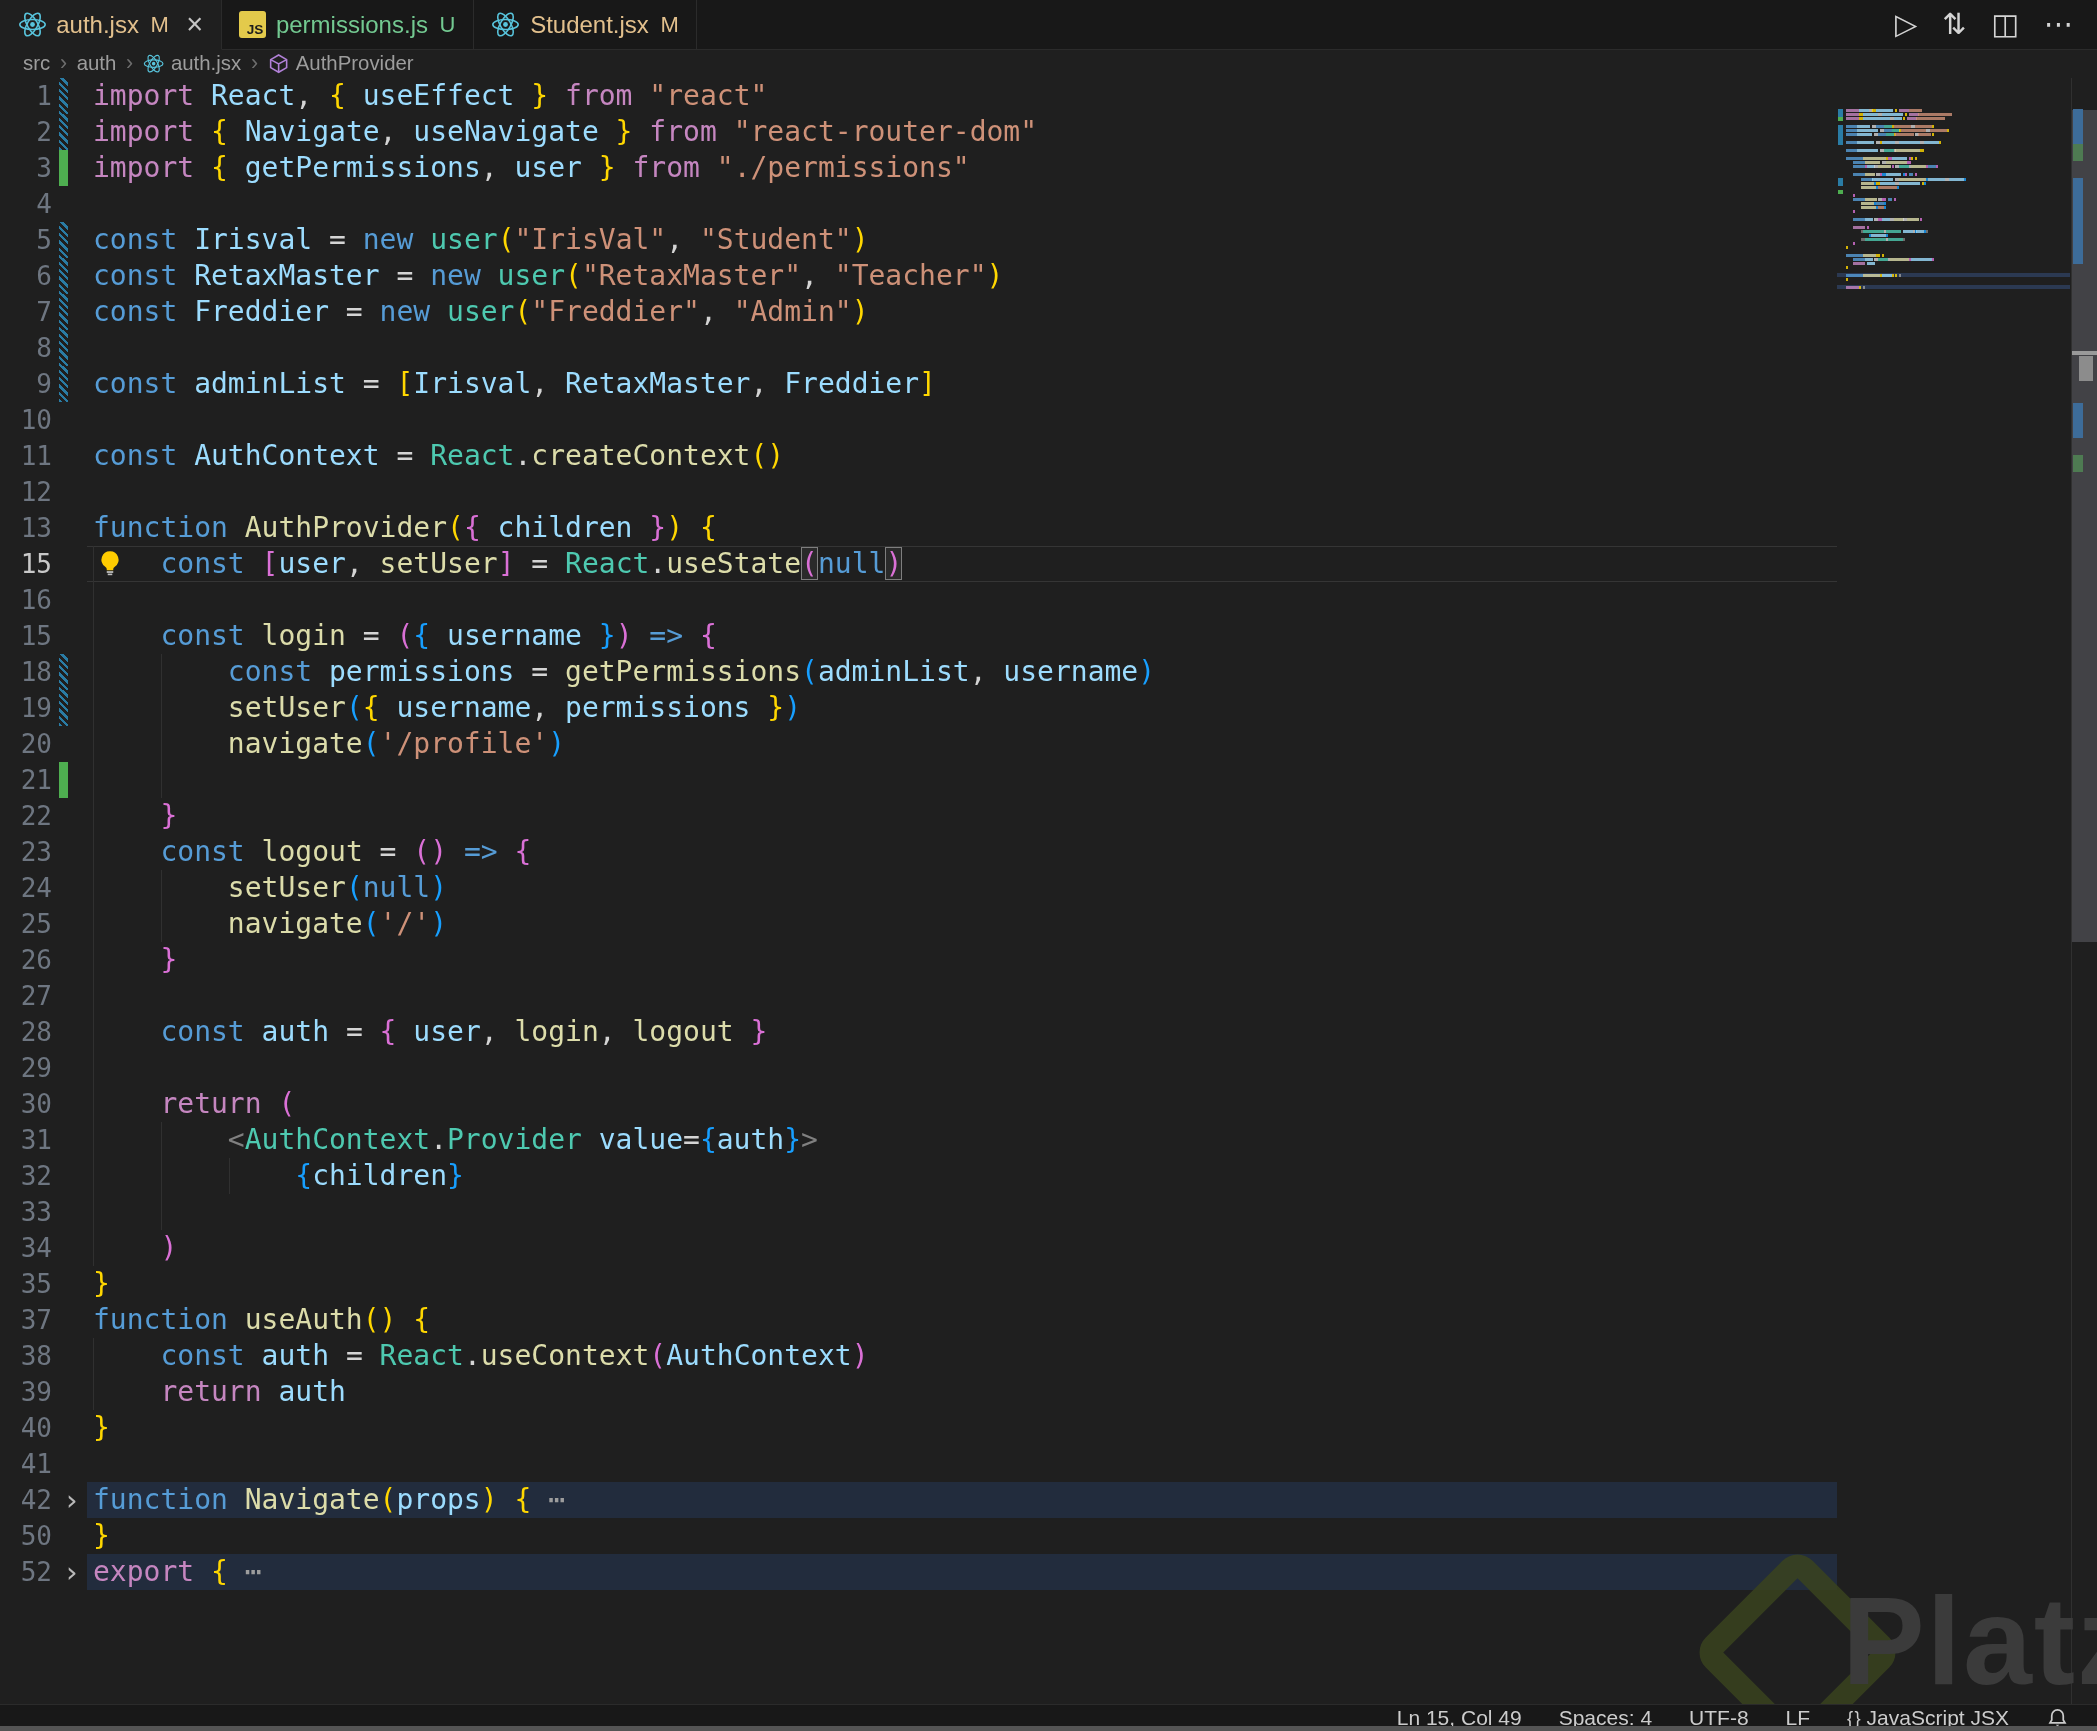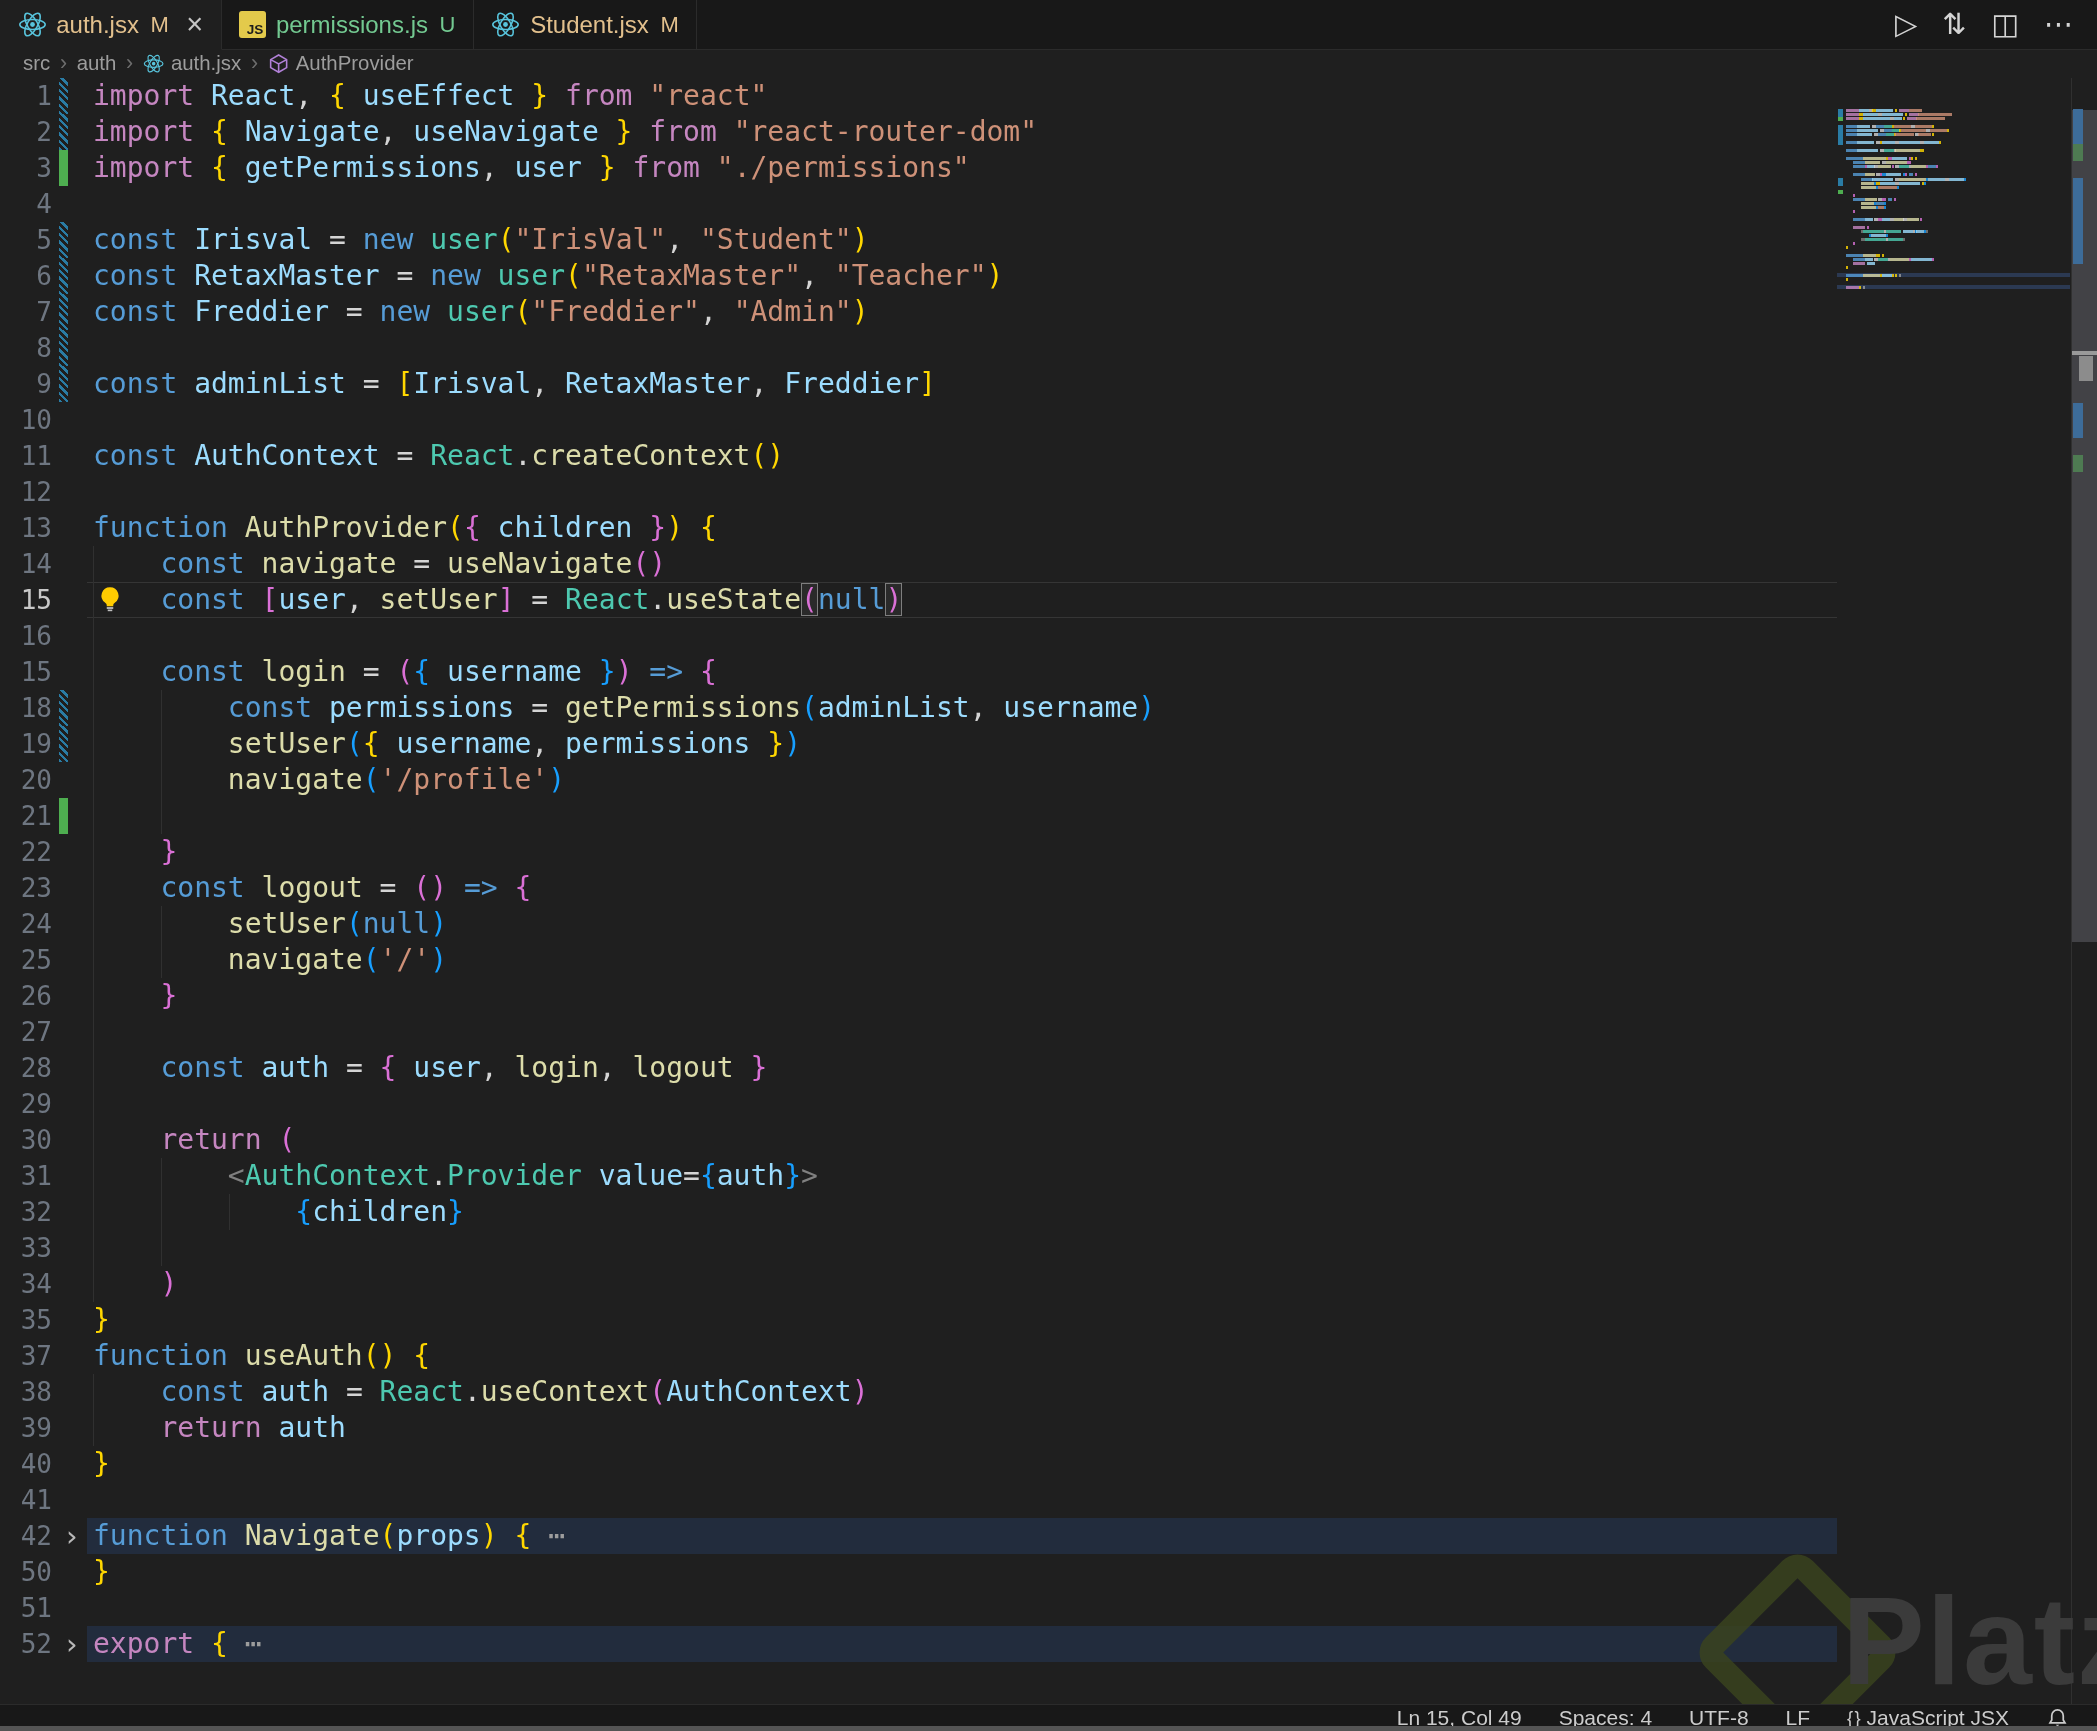--- a/index.html
+++ b/index.html
@@ -194,25 +194,20 @@
         </div>
         <div class="row">
           <span class="lnum">12</span>
           <span class="code"></span>
         </div>
         <div class="row">
           <span class="lnum">13</span>
           <span class="code"><span style="color: rgb(86, 156, 214);">function </span><span style="color: rgb(220, 220, 170);">AuthProvider</span><span style="color: rgb(255, 215, 0);">(</span><span style="color: rgb(218, 112, 214);">{ </span><span style="color: rgb(156, 220, 254);">children</span><span style="color: rgb(218, 112, 214);"> }</span><span style="color: rgb(255, 215, 0);">)</span><span style="color: rgb(255, 215, 0);"> {</span></span>
         </div>
         <div class="row">
-          <div class="iguide" style="left: 93px;"></div>
-          <span class="lnum">14</span>
-          <span class="code"><span style="color: rgb(212, 212, 212);">    </span><span style="color: rgb(86, 156, 214);">const </span><span style="color: rgb(220, 220, 170);">navigate</span><span style="color: rgb(212, 212, 212);"> = </span><span style="color: rgb(220, 220, 170);">useNavigate</span><span style="color: rgb(218, 112, 214);">()</span></span>
-        </div>
-        <div class="row">
           <div class="cur-hl"></div>
           <div class="iguide" style="left: 93px;"></div>
           <span class="lnum cur">15</span>
           <span class="bulb"><svg width="26" height="26" viewBox="0 0 16 16">
               <path fill="#ffcc00" d="M8 .8a5.2 5.2 0 0 0-3.1 9.4c.7.5 1.1 1.1 1.1 1.8v.4h4v-.4c0-.7.4-1.3 1.1-1.8A5.2 5.2 0 0 0 8 .8z"></path>
               <rect x="6" y="13" width="4" height="1.1" fill="#bdbdbd"></rect>
               <rect x="6.6" y="14.5" width="2.8" height="1" fill="#bdbdbd"></rect>
             </svg></span>
           <span class="code"><span style="color: rgb(212, 212, 212);">    </span><span style="color: rgb(86, 156, 214);">const </span><span style="color: rgb(218, 112, 214);">[</span><span style="color: rgb(156, 220, 254);">user</span><span style="color: rgb(212, 212, 212);">, </span><span style="color: rgb(220, 220, 170);">setUser</span><span style="color: rgb(218, 112, 214);">]</span><span style="color: rgb(212, 212, 212);"> = </span><span style="color: rgb(78, 201, 176);">React</span><span style="color: rgb(212, 212, 212);">.</span><span style="color: rgb(220, 220, 170);">useState</span><span class="mbox" style="color: rgb(218, 112, 214);">(</span><span style="color: rgb(86, 156, 214);">null</span><span class="mbox" style="color: rgb(218, 112, 214);">)</span></span>
         </div>
@@ -351,24 +346,20 @@
         </div>
         <div class="row">
           <div class="fold-hl"></div>
           <span class="lnum">42</span>
           <span class="fold-chev">›</span>
           <span class="code"><span style="color: rgb(86, 156, 214);">function </span><span style="color: rgb(220, 220, 170);">Navigate</span><span style="color: rgb(255, 215, 0);">(</span><span style="color: rgb(156, 220, 254);">props</span><span style="color: rgb(255, 215, 0);">)</span><span style="color: rgb(255, 215, 0);"> {</span><span style="color: rgb(157, 157, 157);"> ⋯</span></span>
         </div>
         <div class="row">
           <span class="lnum">50</span>
           <span class="code"><span style="color: rgb(255, 215, 0);">}</span></span>
-        </div>
-        <div class="row">
-          <span class="lnum">51</span>
-          <span class="code"></span>
         </div>
         <div class="row">
           <div class="fold-hl"></div>
           <span class="lnum">52</span>
           <span class="fold-chev">›</span>
           <span class="code"><span style="color: rgb(197, 134, 192);">export </span><span style="color: rgb(255, 215, 0);">{</span><span style="color: rgb(157, 157, 157);"> ⋯</span></span>
         </div>
       </div>
   </div>
   <div id="watermark">

